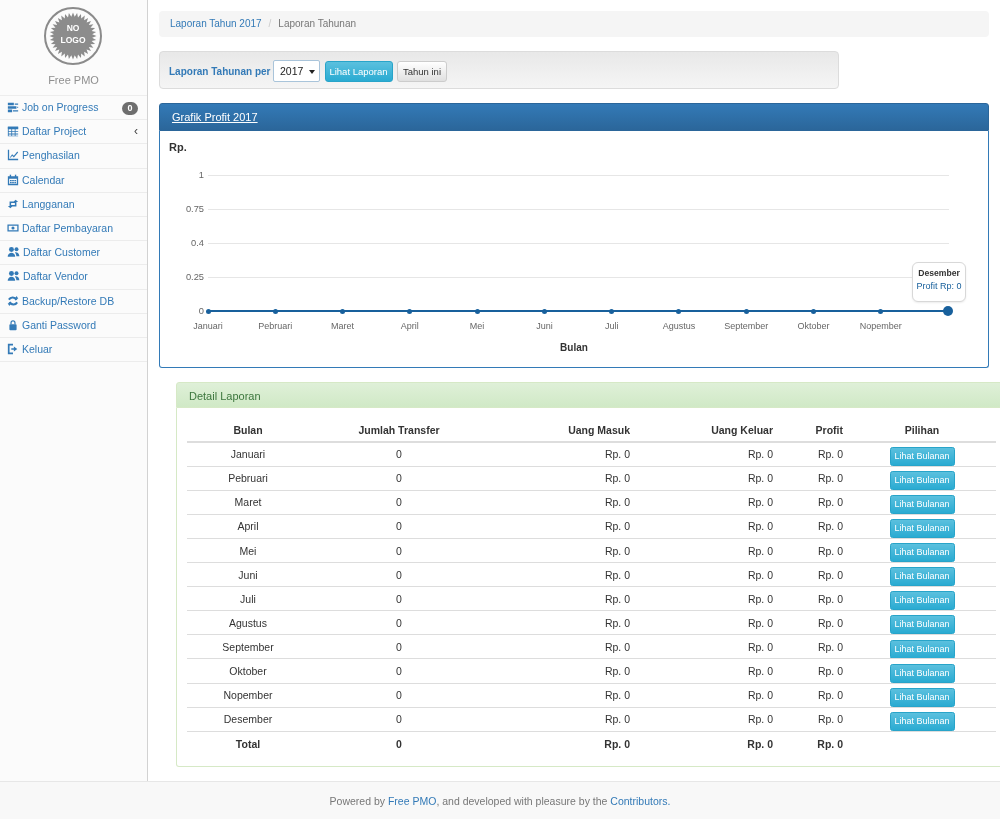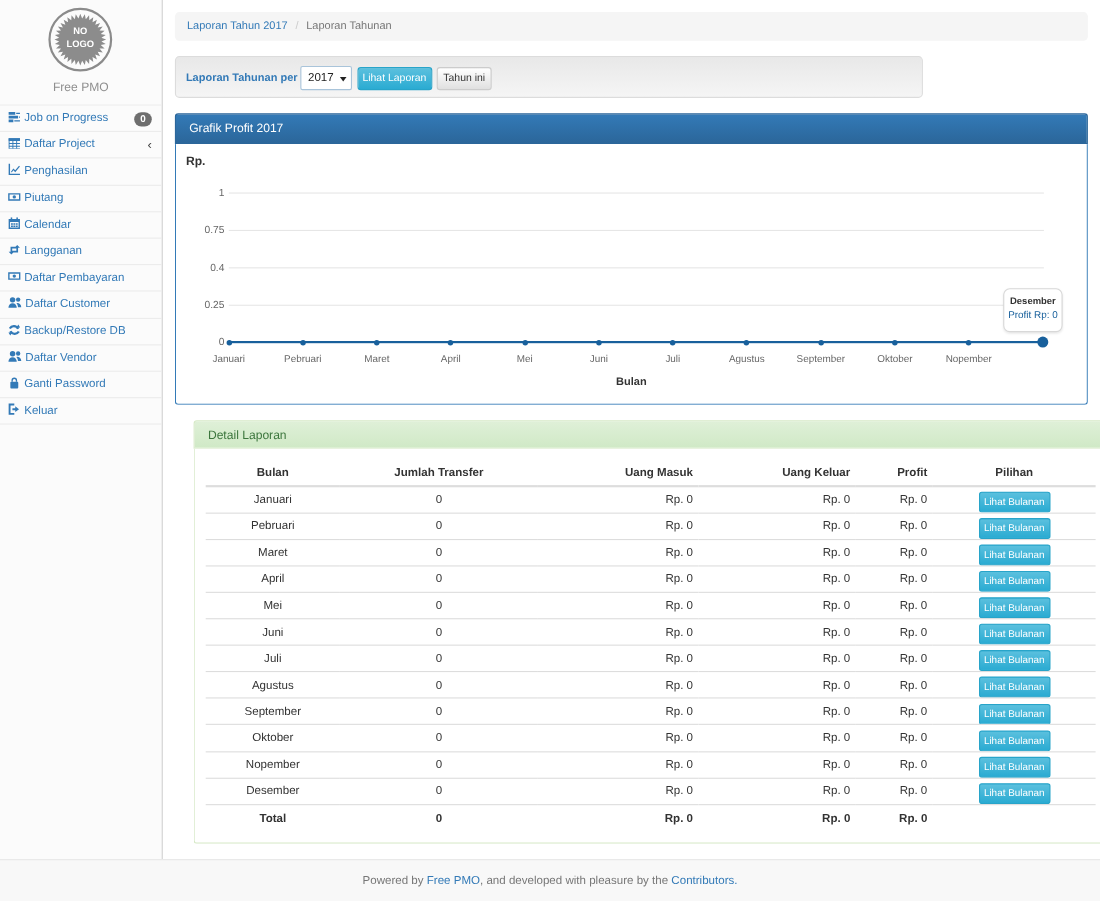--- a/index.html
+++ b/index.html
@@ -22,21 +22,21 @@
 #well { left:159px; top:51px; width:680px; height:38px; border:1px solid #dcdcdc; border-radius:4px; background:linear-gradient(to bottom,#e8e8e8 0%,#f5f5f5 100%); }
 #well .lbl { position:absolute; left:9px; top:14px; font-weight:bold; color:#337ab7; font-size:10px; }
 #sel { position:absolute; left:113px; top:7.5px; width:47px; height:22px; background:#fff; border:1px solid #a9c4da; border-radius:2px; font-size:10.5px; line-height:20px; color:#222; padding-left:6px; }
 #sel .car { position:absolute; right:4px; top:9px; width:0; height:0; border-left:3px solid transparent; border-right:3px solid transparent; border-top:4px solid #222; }
 .btn { display:inline-block; text-align:center; border-radius:3px; font-size:9.5px; white-space:nowrap; }
 .btn-info { background:linear-gradient(to bottom,#5bc0de 0%,#2aabd2 100%); border:1px solid #28a4c9; color:#fff; }
 .btn-default { background:linear-gradient(to bottom,#fff 0%,#e0e0e0 100%); border:1px solid #ccc; color:#333; }
 
 .panel-hd { position:absolute; left:0; top:0; width:100%; border-radius:3px 3px 0 0; font-size:11px; padding-left:12px; }
 #chartpanel { left:159px; top:103px; width:830px; height:265px; }
-#chartpanel .panel-hd { height:27.5px; line-height:27.5px; color:#fff; background:linear-gradient(to bottom,#337ab7 0%,#2b669a 100%); border:1px solid #2b669a; }
+#chartpanel .panel-hd { height:27.5px; line-height:27.5px; color:#fff; background:linear-gradient(to bottom,#337ab7 0%,#2b669a 100%); border:1px solid #2b669a;text-decoration:underline; }
 #chartbody { position:absolute; left:0; top:27.5px; width:830px; height:237.5px; background:#fff; border:1px solid #337ab7; border-top:none; border-radius:0 0 3px 3px; }
 #tablepanel { left:176px; top:382px; width:830px; height:484px; }
 #tablepanel .panel-hd { height:26px; line-height:26px; color:#3c763d; background:linear-gradient(to bottom,#dff0d8 0%,#d0e9c6 100%); border:1px solid #d6e9c6; }
 #tablebody { position:absolute; left:0; top:26px; width:830px; height:359px; background:#fff; border:1px solid #d6e9c6; border-top:none; border-radius:0 0 3px 3px; }
 
 .grid { position:absolute; left:48px; width:741px; height:1px; background:#e6e6e6; }
 .ylab { position:absolute; left:4px; width:40px; text-align:right; font-size:9.3px; color:#666; }
 .xlab { position:absolute; width:68px; text-align:center; font-size:9px; color:#666; }
 .mark { position:absolute; width:5px; height:5px; border-radius:50%; background:#18609c; }
 
@@ -67,55 +67,51 @@
             </svg>Job on Progress</a><span class="badge0">0</span></li>
     <li><a href="#"><svg width="12" height="12" viewBox="0 0 14 14" fill="#337ab7">
               <path d="M1 2h12v11H1zm1 3h3v2H2zm4 0h3v2H6zm4 0h3v2h-3zM2 8h3v2H2zm4 0h3v2H6zm4 0h3v2h-3zM2 11h3v1.5H2zm4 0h3v1.5H6zm4 0h3v1.5h-3z" fill-rule="evenodd"></path>
               <rect x="1" y="2" width="12" height="2.6"></rect>
             </svg>Daftar Project</a><span class="chev">‹</span></li>
     <li><a href="#"><svg width="12" height="12" viewBox="0 0 14 14" fill="#337ab7">
               <path d="M1 1h1.5v10.5H13V13H1z"></path>
               <path d="M3.5 9.5 6 6l2 2 4-5 1 1-5 6-2-2-1.7 2.3z"></path>
             </svg>Penghasilan</a></li>
     <li><a href="#"><svg width="12" height="12" viewBox="0 0 14 14" fill="#337ab7">
-              <path d="M0.5 3h13v8h-13zm1.5 1.5v5h10v-5z" fill-rule="evenodd"></path>
-              <circle cx="7" cy="7" r="1.8"></circle>
-            </svg>Piutang</a></li>
-    <li><a href="#"><svg width="12" height="12" viewBox="0 0 14 14" fill="#337ab7">
               <path d="M1 2.5h12V13H1zm1.5 3V11.5h9V5.5z" fill-rule="evenodd"></path>
               <rect x="3.2" y="0.8" width="1.6" height="3"></rect>
               <rect x="9.2" y="0.8" width="1.6" height="3"></rect>
               <path d="M3.5 7h2v1.6h-2zM6 7h2v1.6H6zM8.6 7h2v1.6h-2zM3.5 9.3h2v1.6h-2zM6 9.3h2v1.6H6zM8.6 9.3h2v1.6h-2z"></path>
             </svg>Calendar</a></li>
     <li><a href="#"><svg width="12" height="12" viewBox="0 0 14 14" fill="#337ab7">
               <path d="M3 4h7.5v1.8H4.8v3.4h2L3.9 12 1 9.2h2zM11 10H3.5V8.2h5.7V4.8h-2L10.1 2 13 4.8h-2z"></path>
             </svg>Langganan</a></li>
     <li><a href="#"><svg width="12" height="12" viewBox="0 0 14 14" fill="#337ab7">
               <path d="M0.5 3h13v8h-13zm1.5 1.5v5h10v-5z" fill-rule="evenodd"></path>
               <circle cx="7" cy="7" r="1.8"></circle>
             </svg>Daftar Pembayaran</a></li>
     <li><a href="#"><svg width="13" height="12" viewBox="0 0 15 14" fill="#337ab7">
               <circle cx="5.1" cy="4.2" r="2.9"></circle>
               <path d="M0.7 12.6c0-2.9 1.9-4.8 4.4-4.8s4.4 1.9 4.4 4.8z"></path>
               <circle cx="11" cy="3.9" r="2.3"></circle>
               <path d="M10 7.4c2.5 0 4.3 1.8 4.3 4.6h-3.5c0-1.8-.6-3.3-1.6-4.2.3-.25.5-.4.8-.4z"></path>
             </svg>Daftar Customer</a></li>
+    <li><a href="#"><svg width="13" height="12" viewBox="0 0 15 14" fill="#337ab7">
+              <circle cx="5.1" cy="4.2" r="2.9"></circle>
+              <path d="M0.7 12.6c0-2.9 1.9-4.8 4.4-4.8s4.4 1.9 4.4 4.8z"></path>
+              <circle cx="11" cy="3.9" r="2.3"></circle>
+              <path d="M10 7.4c2.5 0 4.3 1.8 4.3 4.6h-3.5c0-1.8-.6-3.3-1.6-4.2.3-.25.5-.4.8-.4z"></path>
+            </svg>Daftar Vendor</a></li>
     <li><a href="#"><svg width="12" height="12" viewBox="0 0 14 14">
               <g fill="none" stroke="#337ab7" stroke-width="2.4">
                 <path d="M11.8 8.6A5 5 0 0 1 3 8.2"></path>
                 <path d="M2.2 5.4A5 5 0 0 1 11 5.8"></path>
               </g>
               <path fill="#337ab7" d="M0.8 9.6l4.4-.4-2.5 3.6zM13.2 4.4l-4.4.4 2.5-3.6z"></path>
             </svg>Backup/Restore DB</a></li>
-    <li><a href="#"><svg width="13" height="12" viewBox="0 0 15 14" fill="#337ab7">
-              <circle cx="5.1" cy="4.2" r="2.9"></circle>
-              <path d="M0.7 12.6c0-2.9 1.9-4.8 4.4-4.8s4.4 1.9 4.4 4.8z"></path>
-              <circle cx="11" cy="3.9" r="2.3"></circle>
-              <path d="M10 7.4c2.5 0 4.3 1.8 4.3 4.6h-3.5c0-1.8-.6-3.3-1.6-4.2.3-.25.5-.4.8-.4z"></path>
-            </svg>Daftar Vendor</a></li>
     <li><a href="#"><svg width="12" height="12" viewBox="0 0 14 14" fill="#337ab7">
               <path d="M4 6V4.5a3 3 0 0 1 6 0V6H8.6V4.5a1.6 1.6 0 0 0-3.2 0V6z"></path>
               <rect x="2.8" y="6" width="8.4" height="7" rx="1"></rect>
             </svg>Ganti Password</a></li>
     <li><a href="#"><svg width="12" height="12" viewBox="0 0 14 14" fill="#337ab7">
               <path d="M1 1h6v2H3v8h4v2H1zM8 4l4 3-4 3V8H5V6h3z"></path>
             </svg>Keluar</a></li>
   </ul>
 </div>
 

